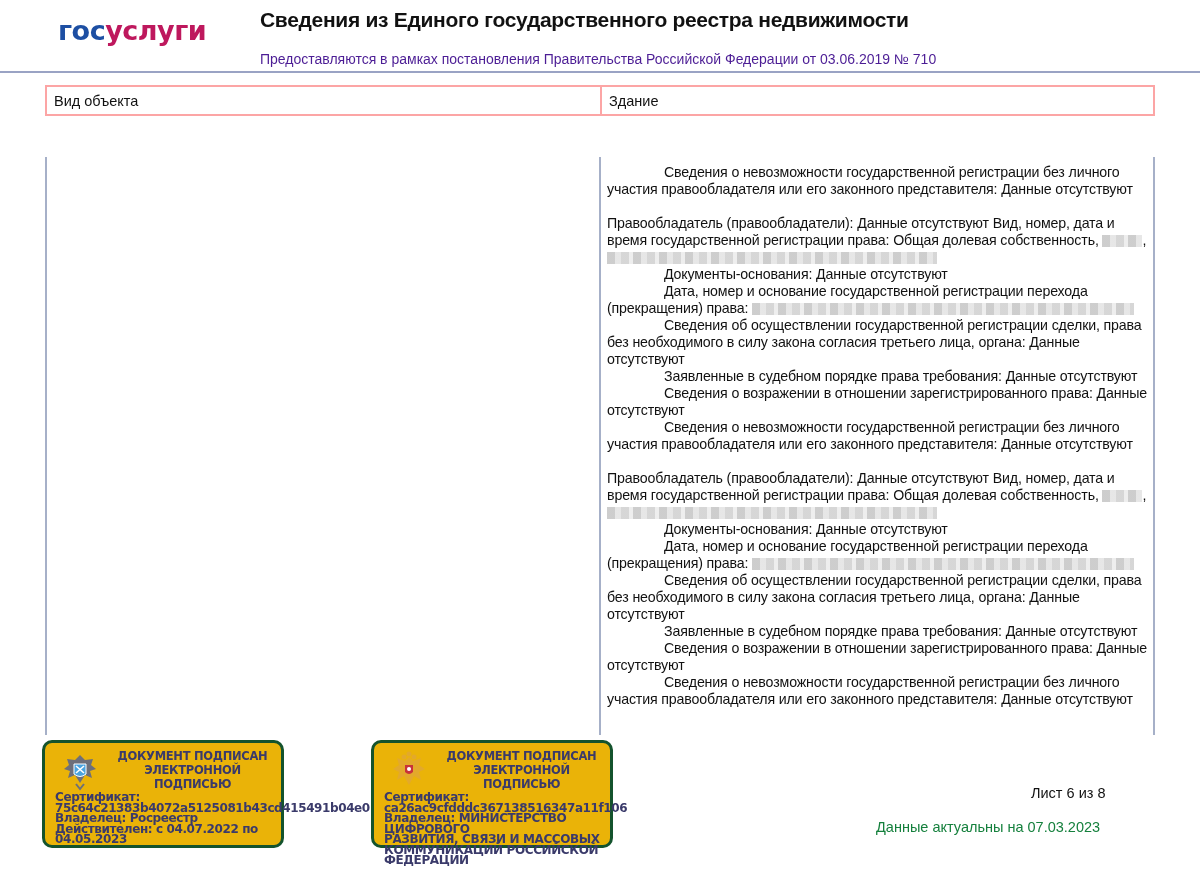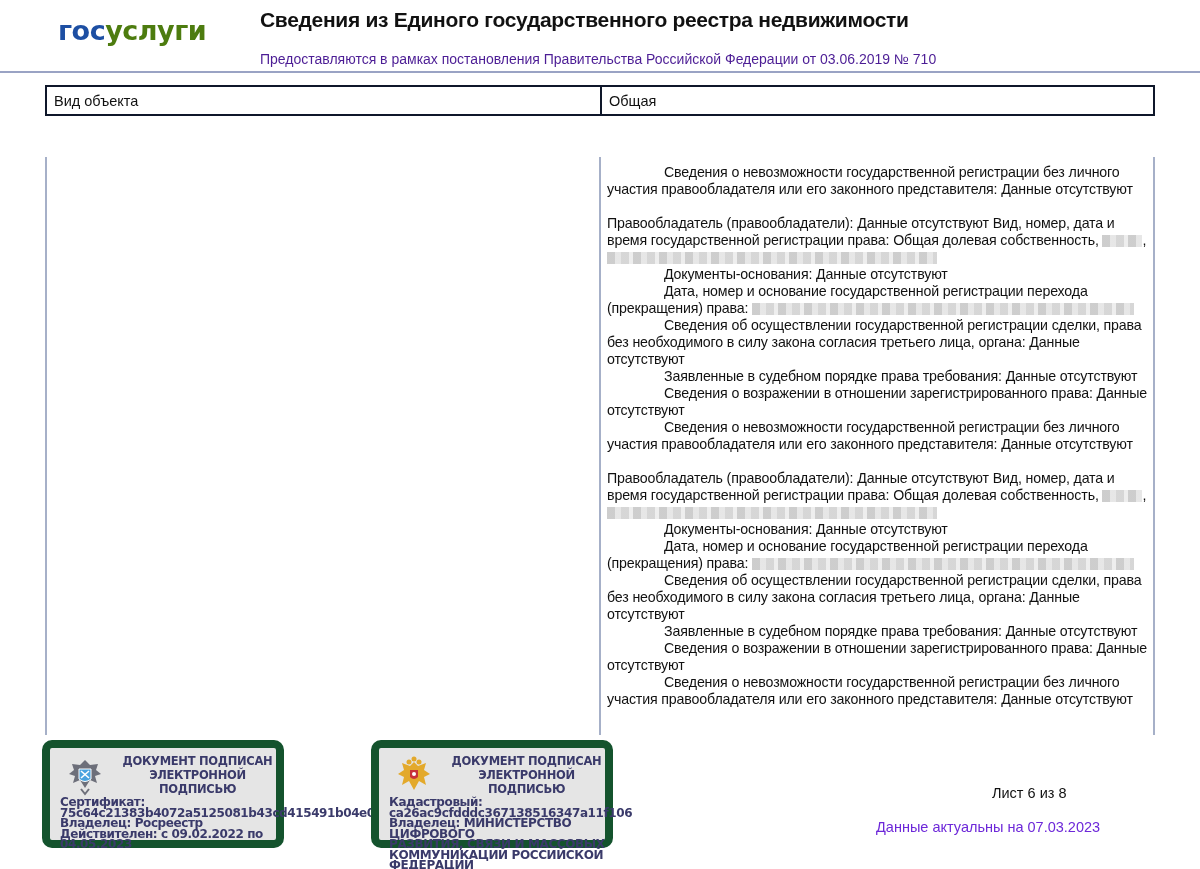--- a/index.html
+++ b/index.html
@@ -1,67 +1,67 @@
 <!DOCTYPE html>
 <html><head>
   <meta charset="utf-8">
   <style>
     * { box-sizing: border-box; margin: 0; padding: 0; }
     html, body { width: 1200px; height: 869px; background: #ffffff; overflow: hidden; }
     body { position: relative; font-family: "Liberation Sans", "DejaVu Sans", sans-serif; color: #111; }
 
     .logo { position: absolute; left: 58px; top: 16px; font-family: "DejaVu Sans", sans-serif; font-weight: bold; font-size: 27px; letter-spacing: -0.5px; line-height: 30px; }
     .logo .gos { color: #1d4fa3; }
-    .logo .uslugi { color: #4d7c0f; }
+    .logo .uslugi { color: #be185d; }
 
     .doc-title { position: absolute; left: 260px; top: 8px; font-size: 21px; font-weight: bold; color: #111; letter-spacing: -0.3px; }
     .doc-subtitle { position: absolute; left: 260px; top: 51px; font-size: 14px; color: #4c1d95; }
     .header-rule { position: absolute; left: 0; top: 71px; width: 1200px; height: 2px; background: #9aa3c4; }
 
     table.info { position: absolute; left: 45px; top: 85px; width: 1110px; border-collapse: collapse; font-size: 14.5px; }
-    table.info td { border: 2px solid #0f172a; padding: 5px 7px; height: 29px; vertical-align: middle; }
+    table.info td { border: 2px solid #fca5a5; padding: 5px 7px; height: 29px; vertical-align: middle; }
     table.info td.label { width: 555px; }
     .blur { display: inline-block; height: 12px; vertical-align: middle;
       background: repeating-linear-gradient(90deg, #c8c8c8 0 8px, #e4e4e4 8px 14px, #d2d2d2 14px 22px, #ececec 22px 26px); opacity: 0.9; }
 
     .content-left-border { position: absolute; left: 45px; top: 157px; width: 2px; height: 578px; background: #a6b0c8; }
     .content-mid-border { position: absolute; left: 599px; top: 157px; width: 2px; height: 578px; background: #a6b0c8; }
     .content-right-border { position: absolute; left: 1153px; top: 157px; width: 2px; height: 578px; background: #a6b0c8; }
 
     .content { position: absolute; left: 607px; top: 164px; width: 546px; font-size: 14.2px; line-height: 17px; color: #111; letter-spacing: -0.15px; }
     .content p { margin: 0; }
     .content .ind { text-indent: 57px; }
     .content .gap { height: 17px; }
 
-    .stamp { position: absolute; border: 8px solid #14532d; border-radius: 10px; background: #e5e5e5; }
+    .stamp { position: absolute; border: 3px solid #14532d; border-radius: 10px; background: #eab308; }
     .stamp1 { left: 42px; top: 740px; width: 242px; height: 108px; }
     .stamp2 { left: 371px; top: 740px; width: 242px; height: 108px; }
     .stamp .emblem { position: absolute; left: 14px; top: 8px; width: 42px; height: 40px; }
     .stamp .stitle { position: absolute; left: 60px; top: 6px; width: 175px; text-align: center; font-family: "DejaVu Sans", sans-serif; font-weight: bold; font-size: 11.5px; line-height: 14px; color: #3a3a6a; letter-spacing: -0.3px; }
     .stamp .sdetails { position: absolute; left: 10px; top: 49px; width: 225px; font-family: "DejaVu Sans", sans-serif; font-size: 12px; line-height: 10.5px; color: #3a3a6a; font-weight: bold; letter-spacing: -0.4px; }
 
-    .page-num { position: absolute; left: 992px; top: 785px; font-size: 14.5px; color: #111; }
-    .actual { position: absolute; left: 876px; top: 819px; font-size: 14.5px; color: #6d28d9; }
+    .page-num { position: absolute; left: 1031px; top: 785px; font-size: 14.5px; color: #111; }
+    .actual { position: absolute; left: 876px; top: 819px; font-size: 14.5px; color: #15803d; }
     .actual .date { margin-left: 4px; }
   </style>
 </head>
 <body>
 
 <div class="logo">
   <span class="gos">гос</span><span class="uslugi">услуги</span>
 </div>
 <div class="doc-title">Сведения из Единого государственного реестра недвижимости</div>
 <div class="doc-subtitle">Предоставляются в рамках постановления Правительства Российской Федерации от 03.06.2019 № 710</div>
 <div class="header-rule"></div>
 
 <table class="info">
   <tbody>
       <tr>
     <td class="label">Вид объекта</td>
-    <td>Общая</td>
+    <td>Здание</td>
   </tr>
 </tbody>
   </table>
 
 <div class="content-left-border"></div>
 <div class="content-mid-border"></div>
 <div class="content-right-border"></div>
 
 <div class="content" id="content">
     <p class="ind"><span>Сведения о невозможности государственной регистрации без личного участия правообладателя или его законного представителя: Данные отсутствуют</span></p>
@@ -92,40 +92,40 @@
   </svg>
   <div class="stitle">
     <div>ДОКУМЕНТ ПОДПИСАН</div>
     <div>ЭЛЕКТРОННОЙ</div>
     <div>ПОДПИСЬЮ</div>
   </div>
   <div class="sdetails">
     <div>Сертификат:</div>
     <div>75c64c21383b4072a5125081b43cd415491b04e0</div>
     <div>Владелец: Росреестр</div>
-    <div>Действителен: с 09.02.2022 по 04.05.2023</div>
+    <div>Действителен: с 04.07.2022 по 04.05.2023</div>
   </div>
 </div>
 
 <div class="stamp stamp2">
   <svg class="emblem" viewBox="0 0 42 40">
     <path d="M21 6 L17 10 L9 7 L11 14 L5 18 L11 21 L9 29 L16 25 L21 34 L26 25 L33 29 L31 21 L37 18 L31 14 L33 7 L25 10 Z" fill="#e3a92b"></path>
     <circle cx="16" cy="6" r="2.5" fill="#e3a92b"></circle>
     <circle cx="26" cy="6" r="2.5" fill="#e3a92b"></circle>
     <circle cx="21" cy="3" r="2.5" fill="#e3a92b"></circle>
     <path d="M17 14 H25 V21 Q21 25 17 21 Z" fill="#c8323a"></path>
     <circle cx="21" cy="18" r="2" fill="#fff"></circle>
   </svg>
   <div class="stitle">
     <div>ДОКУМЕНТ ПОДПИСАН</div>
     <div>ЭЛЕКТРОННОЙ</div>
     <div>ПОДПИСЬЮ</div>
   </div>
   <div class="sdetails">
-    <div>Кадастровый: ca26ac9cfdddc367138516347a11f106</div>
+    <div>Сертификат: ca26ac9cfdddc367138516347a11f106</div>
     <div>Владелец: МИНИСТЕРСТВО ЦИФРОВОГО</div>
     <div>РАЗВИТИЯ, СВЯЗИ И МАССОВЫХ</div>
     <div>КОММУНИКАЦИЙ РОССИЙСКОЙ ФЕДЕРАЦИИ</div>
   </div>
 </div>
 
 <div class="page-num">Лист 6 из 8</div>
 <div class="actual">
   <span>Данные актуальны на</span><span class="date">07.03.2023</span>
 </div>

